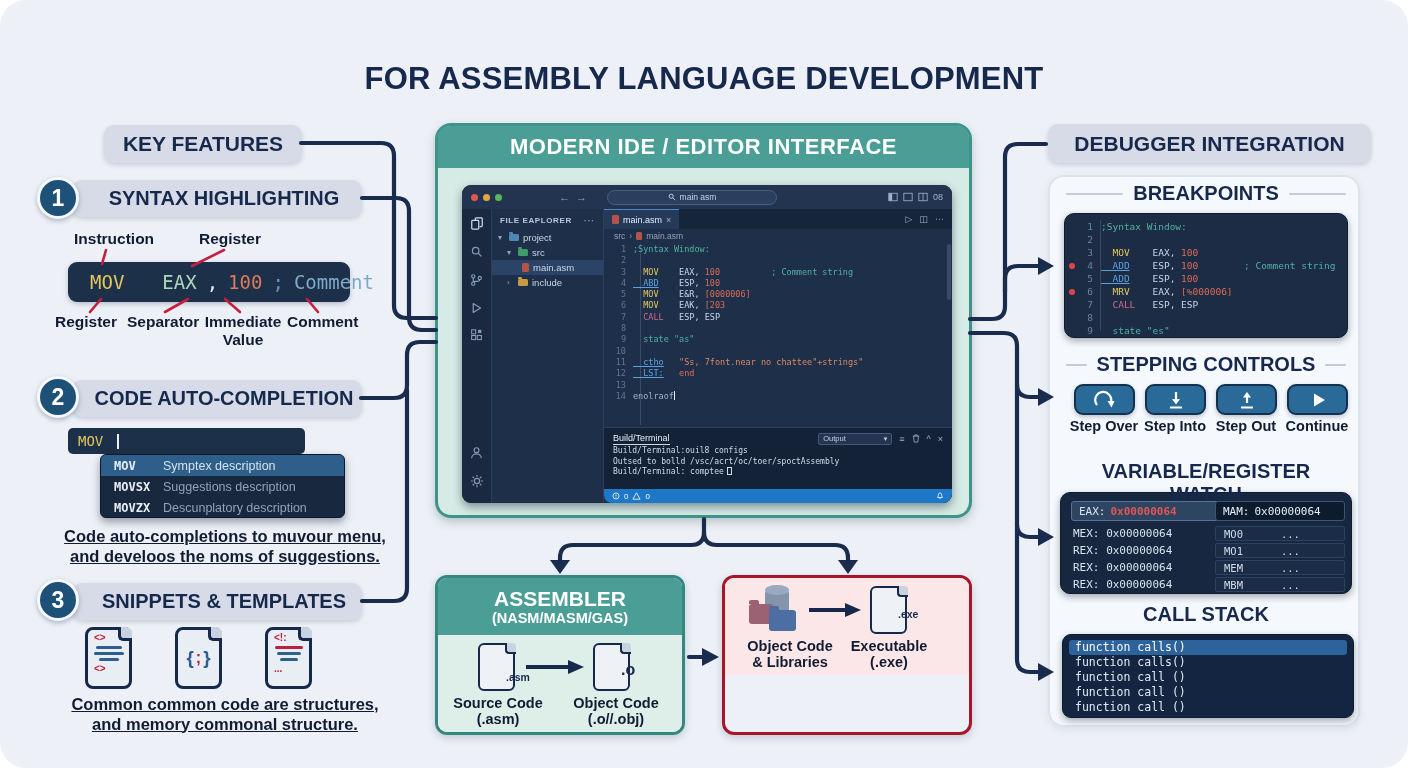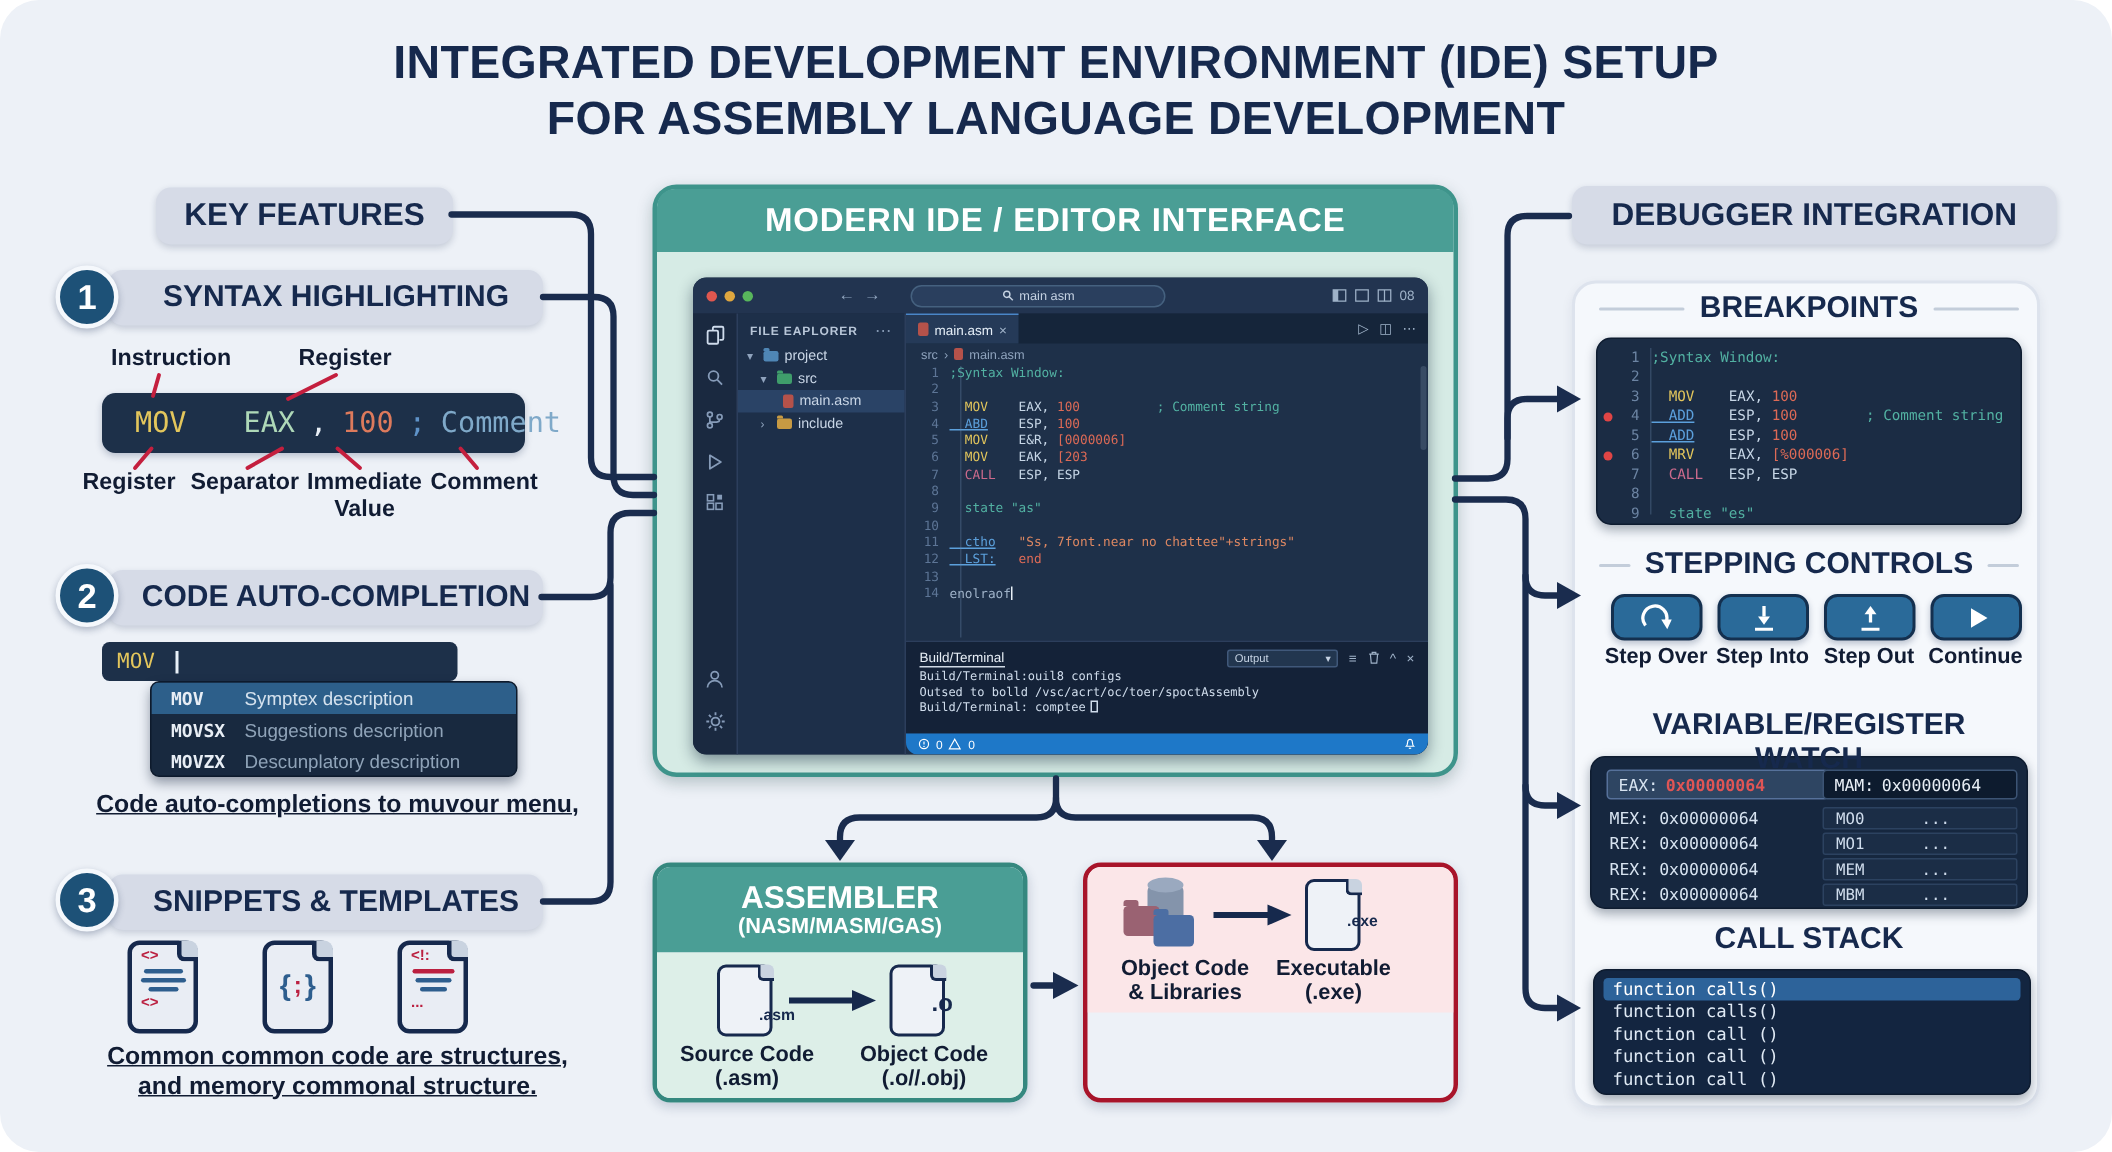--- a/index.html
+++ b/index.html
@@ -128,21 +128,21 @@
   .cyl{position:absolute;width:24px;height:24px;background:#8494ab;border-radius:4px;}
   .cyl::before{content:"";position:absolute;left:0;top:-5px;width:24px;height:10px;border-radius:50%;background:#9aa9bf;}
   .cyl::after{content:"";position:absolute;left:0;bottom:-4px;width:24px;height:9px;border-radius:50%;background:#8494ab;}
   .folder{position:absolute;border-radius:3px;}
   .folder::before{content:"";position:absolute;left:0;top:-4px;width:10px;height:4px;border-radius:2px 2px 0 0;background:inherit;}
   .f-mauve{background:#9a6272;width:24px;height:20px;}
   .f-blue{background:#4c6ea3;width:27px;height:21px;}
 
   
   .rc{position:absolute;left:1048px;top:175px;width:312px;height:552px;background:#f5f8fc;border:2px solid #dde3ed;
-        border-radius:16px;z-index:2;box-shadow:0 3px 8px rgba(20,40,80,.08);margin-top:12px;}
+        border-radius:16px;z-index:2;box-shadow:0 3px 8px rgba(20,40,80,.08);}
   .rc-title{position:absolute;left:16px;width:280px;text-align:center;font-weight:800;font-size:20px;color:#16294d;z-index:3;}
   .rc-title.lined{display:flex;align-items:center;gap:10px;}
   .rc-title.lined::before,.rc-title.lined::after{content:"";height:2px;background:#c3cdda;flex:1;border-radius:1px;}
   .bp-panel{position:absolute;left:14px;top:36px;width:284px;height:125px;background:#1b2c44;border-radius:10px;
         border:1px solid #0e1c30;padding:6px 0 0 0;box-shadow:0 3px 7px rgba(10,25,50,.35);}
   #bp-code .cl{display:flex;line-height:13px;font-family:"DejaVu Sans Mono",monospace;font-size:9.5px;}
   #bp-code .bp-dot{width:14px;flex:none;position:relative;}
   #bp-code .bp-dot.on::before{content:"";position:absolute;left:4px;top:3.5px;width:6px;height:6px;border-radius:50%;background:#e04545;}
   #bp-code .ln{width:14px;text-align:right;color:#6c84a3;flex:none;}
   #bp-code .lt{white-space:pre;padding-left:8px;}
@@ -197,21 +197,20 @@
     <g stroke="#c41f3e" stroke-width="2.6" stroke-linecap="round">
       <line x1="106" y1="250" x2="102" y2="264"></line>
       <line x1="224" y1="250" x2="192" y2="266"></line>
       <line x1="90" y1="312" x2="101" y2="299"></line>
       <line x1="165" y1="312" x2="188" y2="299"></line>
       <line x1="240" y1="312" x2="225" y2="299"></line>
       <line x1="318" y1="312" x2="307" y2="299"></line>
     </g>
   </svg>
 
-  <div class="main-title t1">INTEGRATED DEVELOPMENT ENVIRONMENT (IDE) SETUP</div>
   <div class="main-title t2">FOR ASSEMBLY LANGUAGE DEVELOPMENT</div>
 
   <div class="pill" style="left:104px;top:125px;width:198px;height:38px;font-size:21px;">KEY FEATURES</div>
 
   <div class="numcircle" style="left:37px;top:177px;">1</div>
   <div class="pill" style="left:72px;top:180px;width:290px;height:37px;font-size:20px;padding-left:14px;">SYNTAX HIGHLIGHTING</div>
   <div class="ann" style="left:74px;top:230px;">Instruction</div>
   <div class="ann" style="left:199px;top:230px;">Register</div>
   <div class="codebox1 mono">
     <span class="c-kw" style="margin-left:22px;">MOV</span>
@@ -244,20 +243,21 @@
       <span class="nm">MOVSX</span>
       <span class="ds">Suggestions description</span>
     </div>
     <div class="ac-row">
       <span class="nm">MOVZX</span>
       <span class="ds">Descunplatory description</span>
     </div>
   </div>
   <div class="cap" style="left:30px;top:527px;">
     <span>Code auto-completions to muvour menu,</span><br>
+    <span>and develoos the noms of suggestions.</span>
   </div>
 
   <div class="numcircle" style="left:37px;top:579px;">3</div>
   <div class="pill" style="left:72px;top:583px;width:290px;height:37px;font-size:20px;padding-left:14px;">SNIPPETS &amp; TEMPLATES</div>
   <div class="doc" style="left:85px;top:627px;">
     <span class="fold"></span>
     <span class="rtxt">&lt;&gt;</span>
     <span class="bline" style="width:26px;"></span>
     <span class="bline" style="width:30px;"></span>
     <span class="bline" style="width:20px;"></span>

